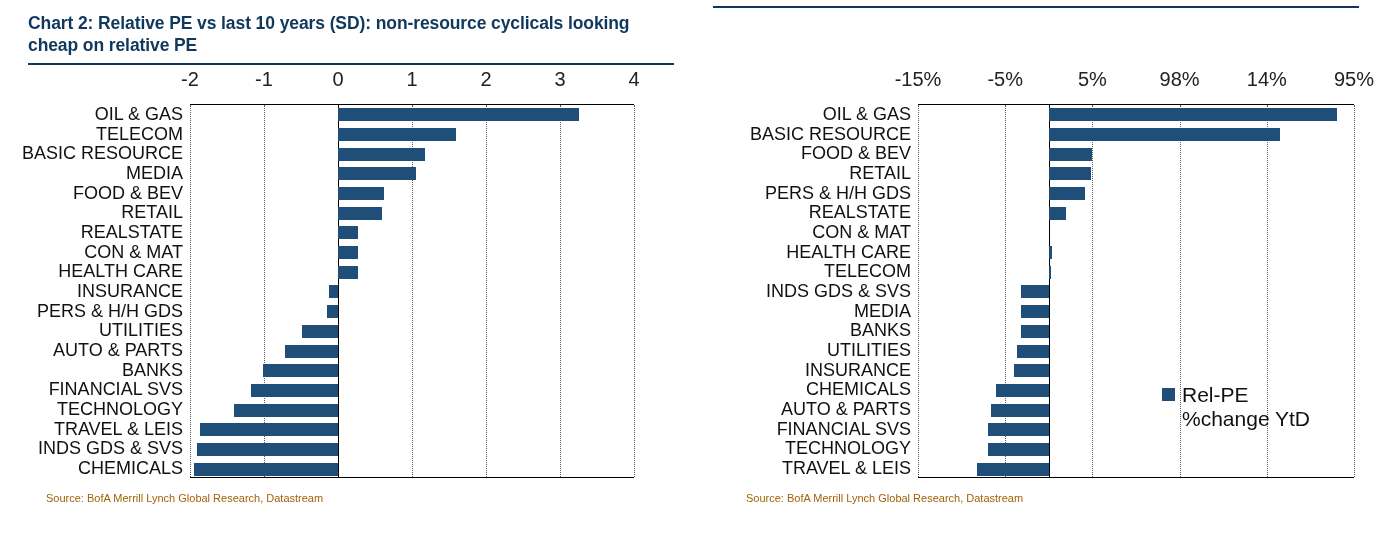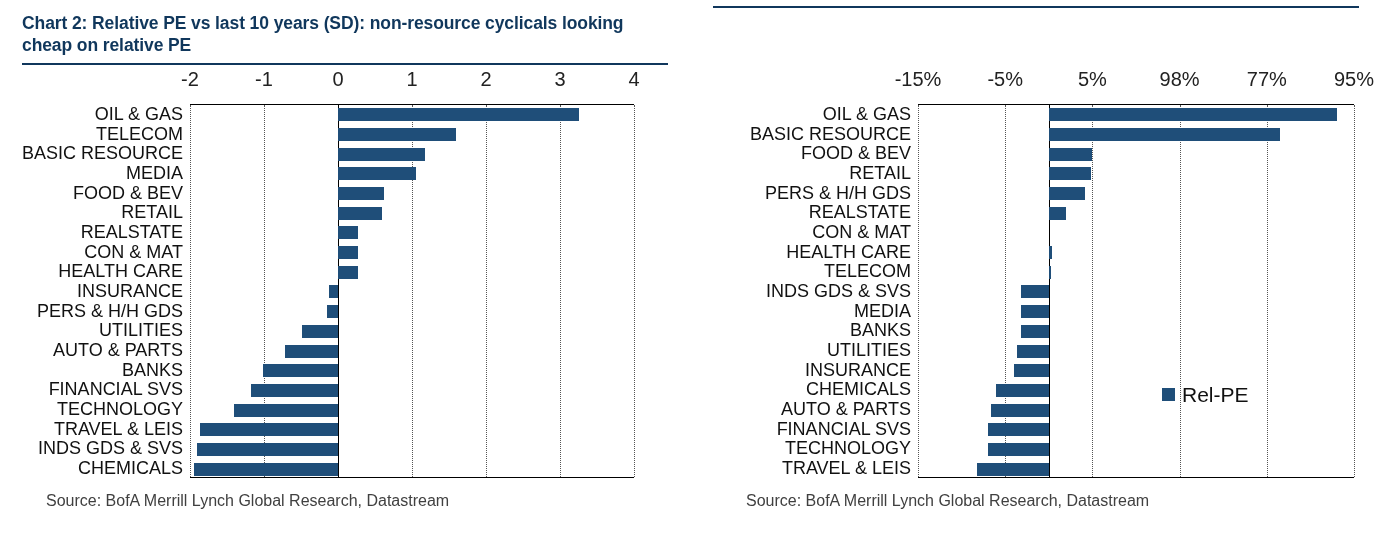--- a/index.html
+++ b/index.html
@@ -17,21 +17,21 @@
   .page {
     position: relative;
     width: 1381px;
     height: 534px;
   }
   .panel {
     position: absolute;
     top: 0;
     height: 534px;
   }
-  .panel-left { left: 0; width: 690px; }
+  .panel-left { left: 0; width: 690px; padding-left: 6px; }
   .panel-right { left: 691px; width: 690px; }
 
   .chart-title {
     font-size: 17.5px;
     font-weight: bold;
     color: #10375c;
     line-height: 1.28;
     padding: 12px 20px 0 22px;
     letter-spacing: -0.1px;
   }
@@ -125,22 +125,22 @@
     background: #1f4e79;
     margin-right: 7px;
     vertical-align: middle;
     position: relative;
     top: -2px;
   }
   .legend .l2 { display: block; padding-left: 20px; }
 
   .source {
     position: absolute;
-    font-size: 16px;
-    color: #404040;
+    font-size: 11px;
+    color: #a16207;
     white-space: nowrap;
   }
 </style>
 </head>
 <body>
 
 <div class="page">
 
   <div class="panel panel-left">
     <div class="chart-title">Chart 2: Relative PE vs last 10 years (SD): non-resource cyclicals looking cheap on relative PE</div>
@@ -251,21 +251,21 @@
 
   <div class="panel panel-right">
     <div class="title-rule"></div>
 
     <div class="chart-area">
       <div class="xaxis" id="xaxis-1" style="left: 0px; top: 68px; width: 100%;">
           <div class="xtick" style="left: 227px;">-15%</div>
           <div class="xtick" style="left: 314.2px;">-5%</div>
           <div class="xtick" style="left: 401.4px;">5%</div>
           <div class="xtick" style="left: 488.6px;">98%</div>
-          <div class="xtick" style="left: 575.8px;">77%</div>
+          <div class="xtick" style="left: 575.8px;">14%</div>
           <div class="xtick" style="left: 663px;">95%</div>
         </div>
       <div class="plot no-side" id="plot-1" style="left: 227px; top: 104px; width: 436px; height: 374px;">
           <div class="gridline" style="left: 0px;"></div>
           <div class="gridline" style="left: 87.2px;"></div>
           <div class="gridline" style="left: 174.4px;"></div>
           <div class="gridline" style="left: 261.6px;"></div>
           <div class="gridline" style="left: 348.8px;"></div>
           <div class="gridline" style="left: 436px;"></div>
           <div class="zeroline" style="left: 130.8px;"></div>
@@ -342,19 +342,20 @@
             <div class="bar" style="left: 69.76px; width: 61.04px; top: 3.34211px;"></div>
           </div>
           <div class="row" style="top: 354.316px; height: 19.6842px;">
             <div class="cat-label" style="top: 0.842105px;">TRAVEL &amp; LEIS</div>
             <div class="bar" style="left: 59.296px; width: 71.504px; top: 3.34211px;"></div>
           </div>
         </div>
 
       <div class="legend" id="legend-1" style="left: 471px; top: 383px;">
         <span class="swatch"></span><span>Rel-PE</span>
+        <span class="l2">%change YtD</span>
       </div>
 
       <div class="source" style="left: 55px; top: 492px;">Source: BofA Merrill Lynch Global Research, Datastream</div>
     </div>
   </div>
 
 </div>
 
 </body></html>

